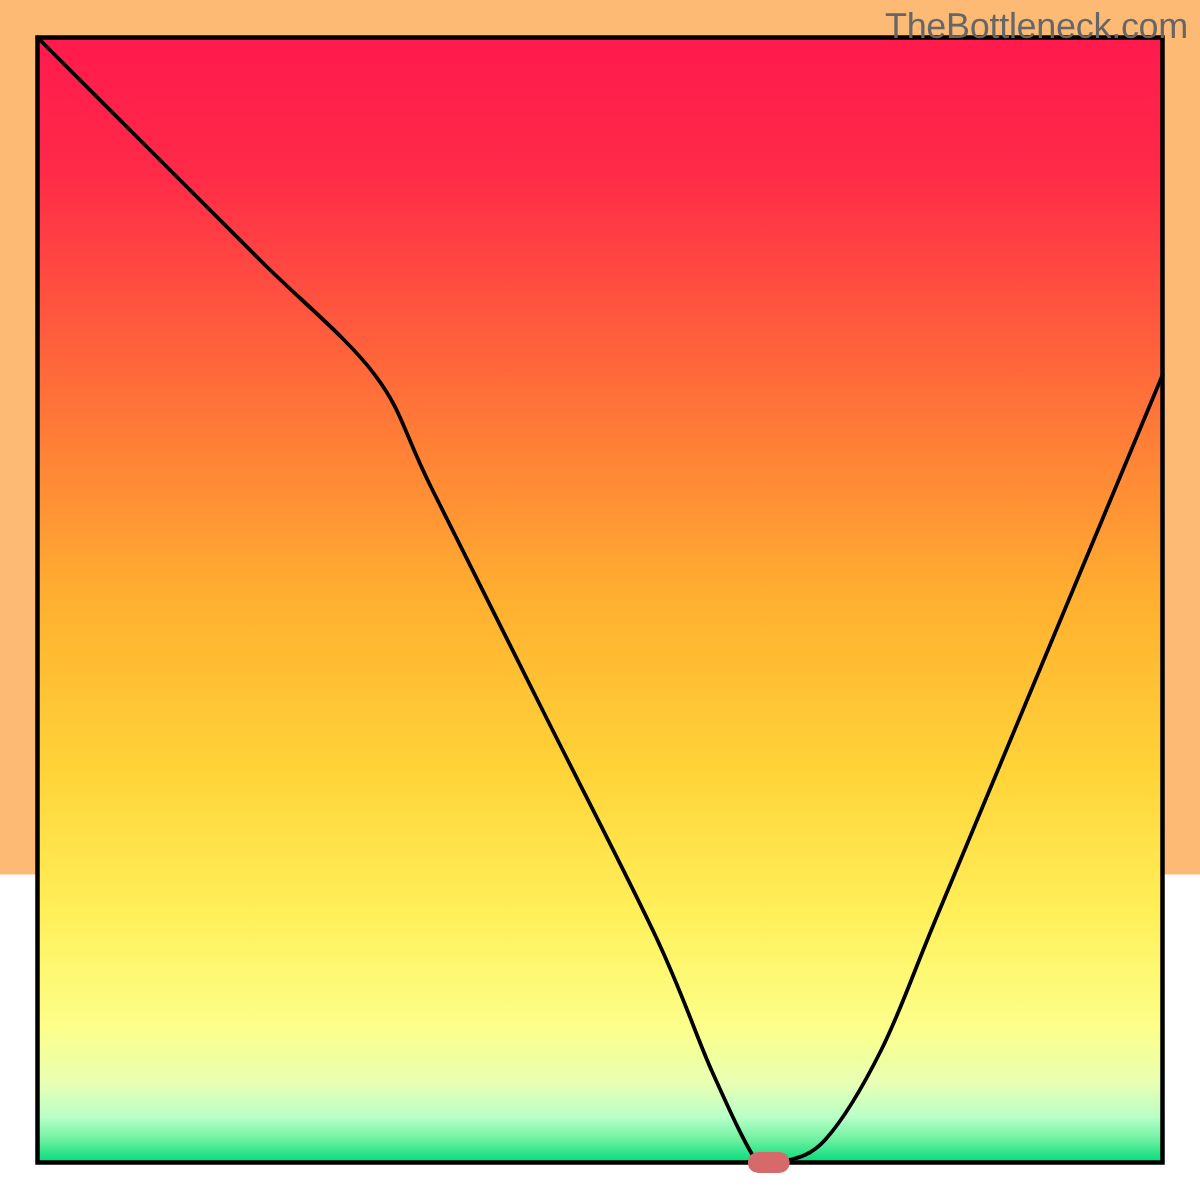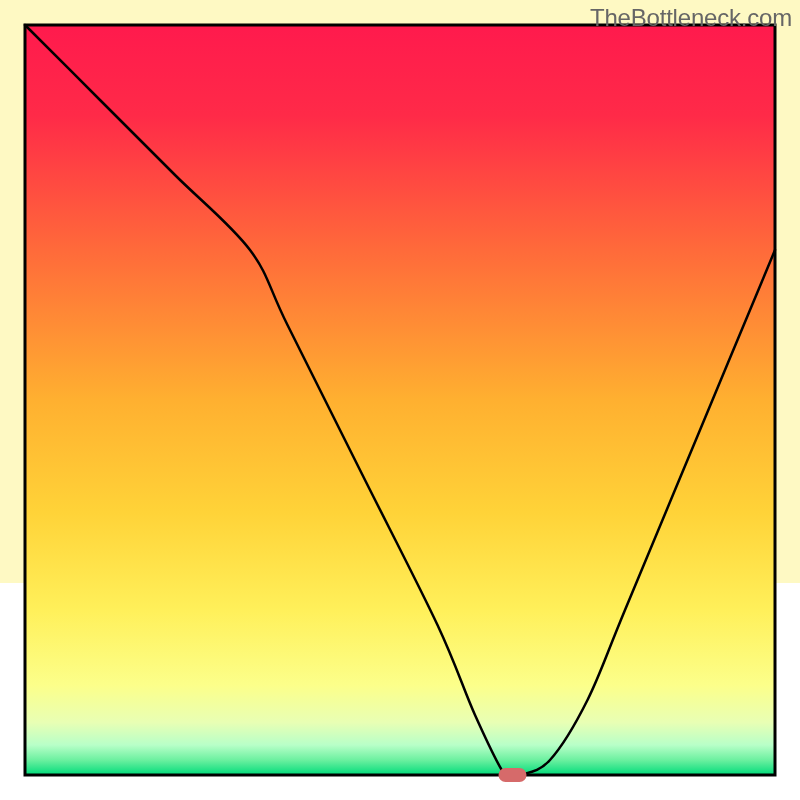--- a/index.html
+++ b/index.html
@@ -7,21 +7,21 @@
     padding: 0;
     width: 800px;
     height: 800px;
     overflow: hidden;
     font-family: Arial, Helvetica, sans-serif;
   }
   .chart-container {
     position: relative;
     width: 800px;
     height: 583px;
-    background: #fef9c3;
+    background: #fdba74;
   }
   .watermark {
     position: absolute;
     top: 4px;
     right: 8px;
     font-size: 24px;
     font-weight: 500;
     color: #666666;
     z-index: 10;
     letter-spacing: -0.2px;

